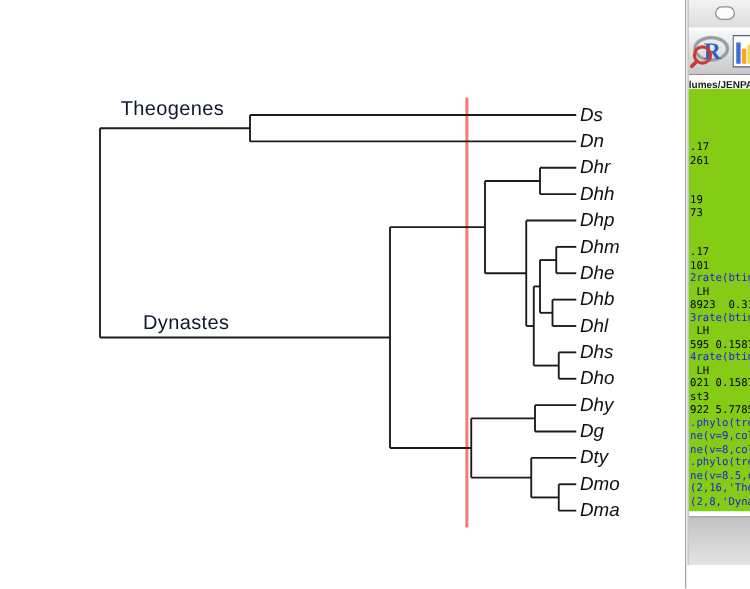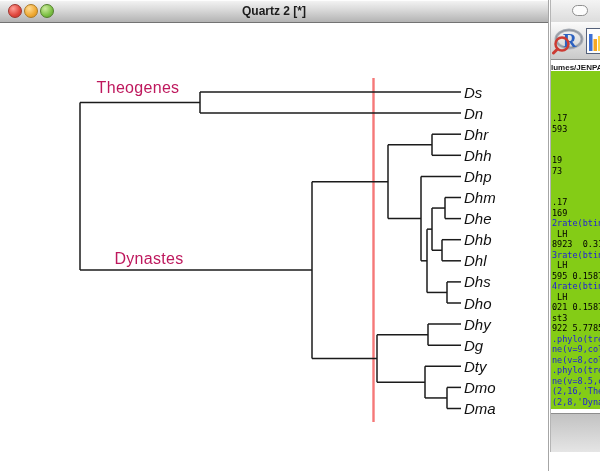--- a/index.html
+++ b/index.html
@@ -28,21 +28,21 @@
   #tl-min{left:24px;background:radial-gradient(circle at 35% 30%,#ffdc96,#efa933 60%,#cd8a23;);background:radial-gradient(circle at 35% 30%,#ffdc96,#efa933 60%,#cd8a23);border:1px solid #ad7a24;}
   #tl-zoom{left:40px;background:radial-gradient(circle at 35% 30%,#cdeb9f,#7cc044 60%,#58992f);border:1px solid #537f2c;}
 
   #plot-area{position:absolute;left:0;top:22px;width:548px;height:449px;}
   #tree-svg{position:absolute;left:0;top:-22px;width:548px;height:471px;}
   .branch{stroke:#1b1b1b;stroke-width:1.5;fill:none;}
   .redline{stroke-width:2.4;fill:none;}
   .tip-label{font:italic 15px "Liberation Sans",sans-serif;fill:#101010;}
   .clade-label{
     position:absolute;transform:translate(-50%,-50%);
-    font-size:16px;letter-spacing:.3px;color:#be185d;white-space:nowrap;
+    font-size:16px;letter-spacing:.3px;color:#0f172a;white-space:nowrap;
   }
 
   
   #r-window{
     position:absolute;left:550px;top:0;width:50px;height:452px;
     background:#fff;border-left:1px solid #b5b5b5;overflow:hidden;
   }
   #r-titlebar{
     position:absolute;left:0;top:0;width:100%;height:22px;
     background:linear-gradient(#f4f4f4,#dcdcdc);
@@ -105,29 +105,29 @@
   </div>
   <div id="r-path-strip">
     <span>lumes/JENPAN</span>
   </div>
   <div id="r-console" style="margin-top: -4px;">
       <div class="console-line"></div>
       <div class="console-line"></div>
       <div class="console-line"></div>
       <div class="console-line"></div>
       <div class="console-line">.17</div>
-      <div class="console-line">593</div>
+      <div class="console-line">261</div>
       <div class="console-line"></div>
       <div class="console-line"></div>
       <div class="console-line">19</div>
       <div class="console-line">73</div>
       <div class="console-line"></div>
       <div class="console-line"></div>
       <div class="console-line">.17</div>
-      <div class="console-line">169</div>
+      <div class="console-line">101</div>
       <div class="console-line blue">2rate(btin</div>
       <div class="console-line"> LH</div>
       <div class="console-line">8923  0.31</div>
       <div class="console-line blue">3rate(btin</div>
       <div class="console-line"> LH</div>
       <div class="console-line">595 0.1587</div>
       <div class="console-line blue">4rate(btin</div>
       <div class="console-line"> LH</div>
       <div class="console-line">021 0.1587</div>
       <div class="console-line">st3</div>
@@ -205,19 +205,13 @@
         <line x1="377" y1="382.125" x2="425" y2="382.125" class="branch"></line>
         <line x1="377" y1="334.65000000000003" x2="377" y2="382.125" class="branch"></line>
         <line x1="312" y1="358.38750000000005" x2="377" y2="358.38750000000005" class="branch"></line>
         <line x1="312" y1="181.675" x2="312" y2="358.38750000000005" class="branch"></line>
         <line x1="80" y1="270.03125" x2="312" y2="270.03125" class="branch"></line>
         <line x1="80" y1="102.55" x2="80" y2="270.03125" class="branch"></line>
       </svg>
     <div class="clade-label" id="clade-0" style="left: 138px; top: 66px;">Theogenes</div>
     <div class="clade-label" id="clade-1" style="left: 149px; top: 237px;">Dynastes</div>
   </div>
-  <div id="quartz-titlebar">
-    <div id="quartz-title">Quartz 2 [*]</div>
-    <div class="traffic" id="tl-close"></div>
-    <div class="traffic" id="tl-min"></div>
-    <div class="traffic" id="tl-zoom"></div>
-  </div>
 </div>
 
 </body></html>

